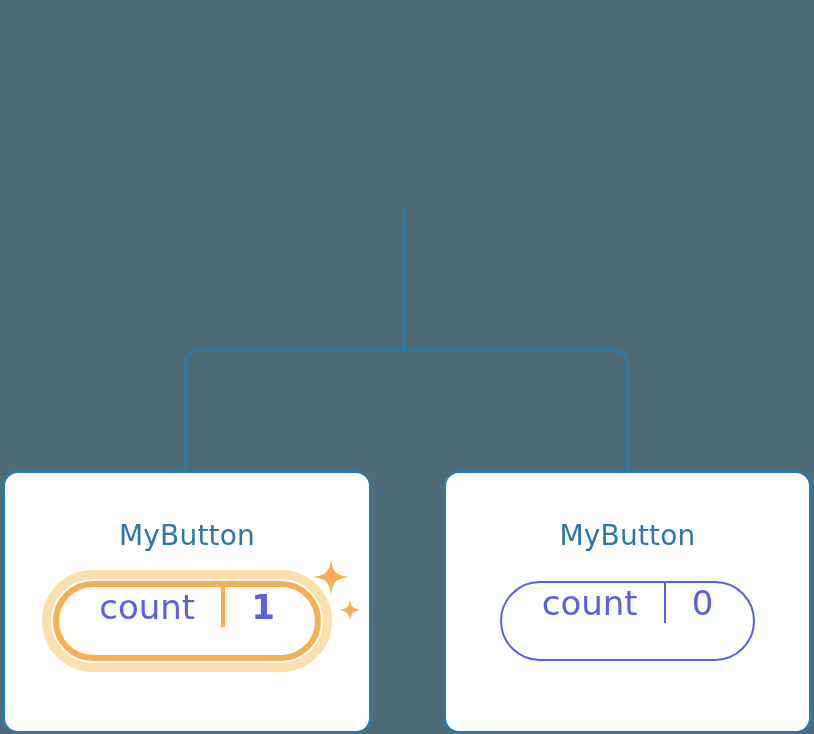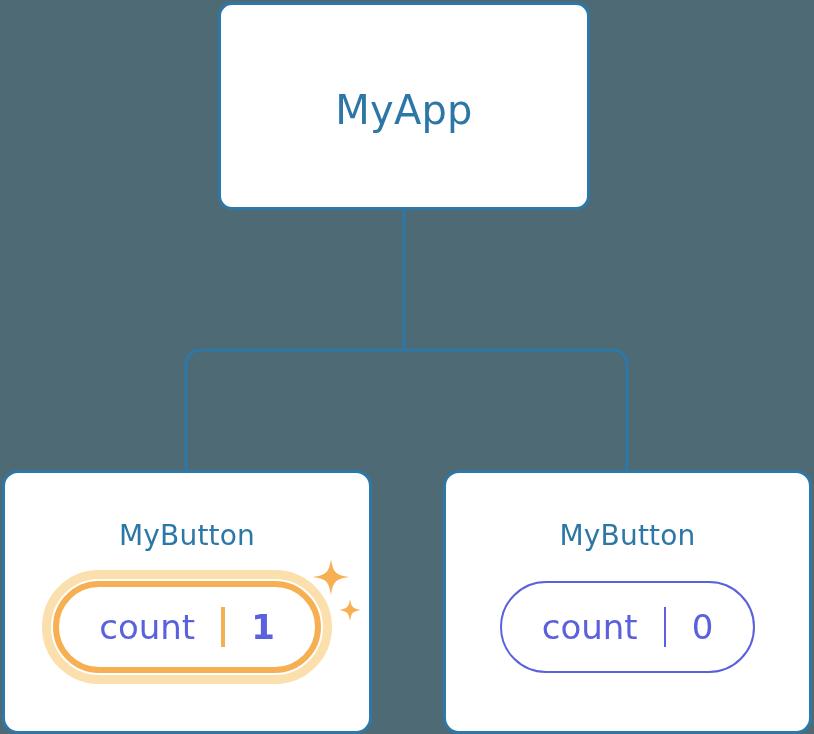--- a/index.html
+++ b/index.html
@@ -88,22 +88,22 @@
     display: flex;
     justify-content: center;
   }
   .pill-holder {
     position: relative;
     display: inline-block;
   }
   .pill {
     position: relative;
     display: flex;
-    align-items: center;
-    height: 92px;
+    align-items: flex-start;
+    height: 80px;
     border-radius: 999px;
     background: #ffffff;
     box-sizing: border-box;
     z-index: 2;
   }
   .pill .seg {
     display: flex;
     align-items: center;
     justify-content: center;
     box-sizing: border-box;
@@ -171,23 +171,20 @@
 
 <div id="stage">
 
   <svg id="connectors" viewBox="0 0 814 734" width="814" height="734" aria-hidden="true">
 
     <path d="M 404 210 L 404 350" fill="none" stroke="#2e78a8" stroke-width="3"></path>
 
     <path d="M 186 470 L 186 366 Q 186 350 202 350 L 611 350 Q 627 350 627 366 L 627 470" fill="none" stroke="#2e78a8" stroke-width="3" stroke-linecap="butt" stroke-linejoin="round"></path>
   </svg>
 
-  <div class="card" id="root-node">
-    <div class="card-title">MyApp</div>
-  </div>
 
   <div class="card leaf-node" id="leaf-left">
     <div class="card-title">MyButton</div>
 
     <div class="pill-wrap">
       <div class="pill-holder">
 
         <div class="pill-glow"></div>
 
         <div class="pill updated">

